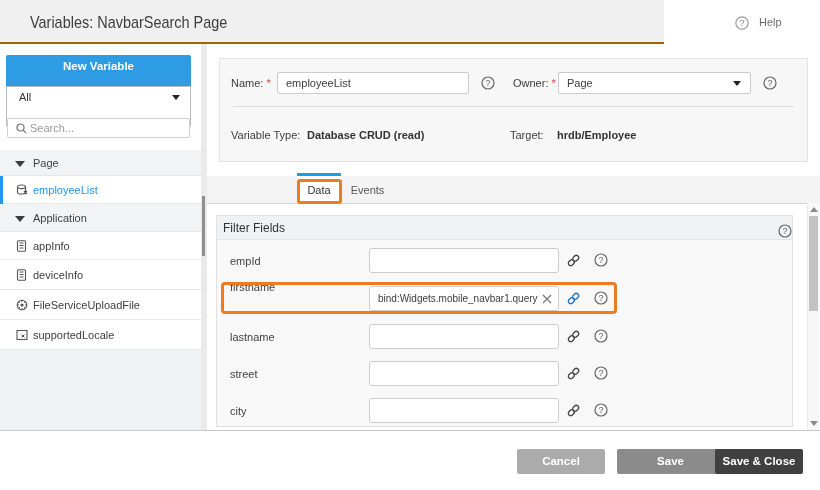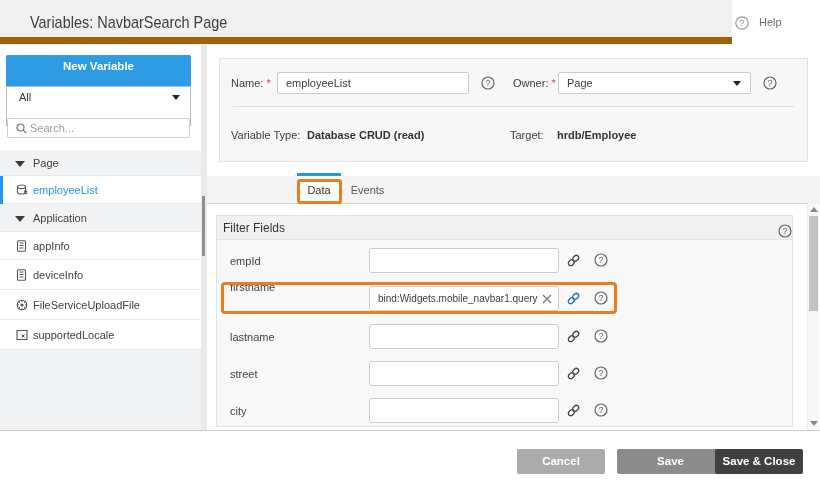--- a/index.html
+++ b/index.html
@@ -1,21 +1,21 @@
 <!DOCTYPE html>
 <html><head>
 <meta charset="utf-8">
 <style>
 * { margin:0; padding:0; box-sizing:border-box; }
 html,body { width:820px; height:490px; overflow:hidden; }
 body { font-family:"Liberation Sans", sans-serif; background:#fff; position:relative; }
 .abs { position:absolute; }
 
 
-#header { left:0; top:0; width:732px; height:44px; background:#f0f0f0; border-bottom:7px solid #a16207; }
+#header { left:0; top:0; width:664px; height:44px; background:#f0f0f0; border-bottom:2px solid #a16207; }
 #title { left:30px; top:13px; font-size:17px; color:#3d3d3d; transform:scaleX(0.85); transform-origin:left top; }
 #helpTxt { left:759px; top:16px; font-size:11px; color:#6b6b6b; }
 
 
 #sidebar { left:0; top:44px; width:201px; height:386px; background:#fff; }
 #gutter { left:201px; top:44px; width:6px; height:386px; background:#eaeaea; }
 #gthumb { left:202px; top:196px; width:3px; height:60px; background:#8f8f8f; }
 #newvar { left:6px; top:11px; width:185px; height:38px; background:#2e9be5; border-radius:2px; color:#fff; font-weight:bold; font-size:11.5px; text-align:center; line-height:22px; }
 #allsel { left:6px; top:42px; width:185px; height:40px; background:#fff; border:1px solid #b9b9b9; font-size:11px; color:#333; line-height:20px; padding-left:12px; }
 #search { left:7px; top:74px; width:183px; height:20px; background:#fff; border:1px solid #cfcfcf; border-radius:2px; font-size:11px; color:#9a9a9a; line-height:18px; padding-left:22px; }

